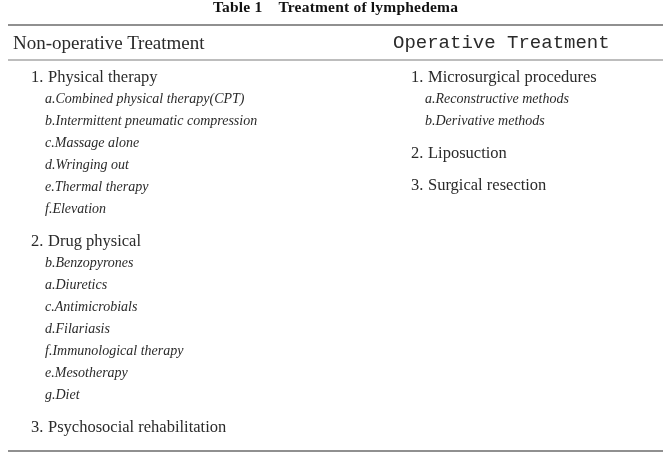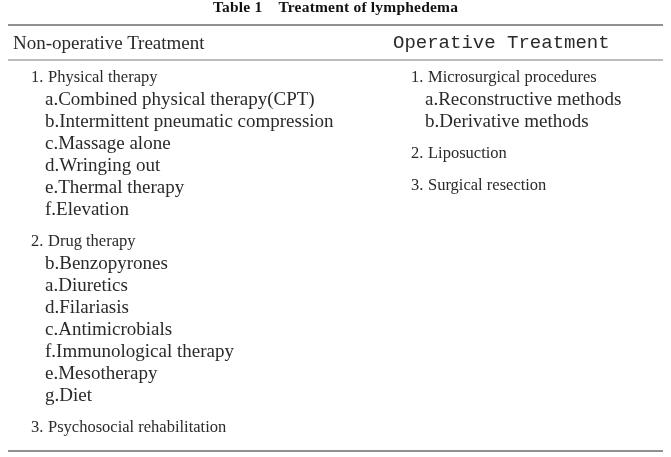--- a/index.html
+++ b/index.html
@@ -95,25 +95,26 @@
     font-size: 16.5px;
     line-height: 22px;
     color: #2a2a2a;
     white-space: pre;
   }
   .item .marker {
     display: inline-block;
     width: 17px;
   }
   .subitem {
-    font-size: 19px;
+    font-size: 14px;
     line-height: 22px;
     color: #2a2a2a;
     white-space: pre;
     padding-left: 14px;
+    font-style: italic;
   }
 </style>
 </head>
 <body>
 
 <div class="table-wrap">
 
   <div class="table-title">Table 1    Treatment of lymphedema</div>
 
   <div class="rule rule-top"></div>
@@ -130,25 +131,25 @@
         <div class="group">
           <div class="item"><span class="marker">1.</span><span>Physical therapy</span></div>
           <div class="subitem">a.Combined physical therapy(CPT)</div>
           <div class="subitem">b.Intermittent pneumatic compression</div>
           <div class="subitem">c.Massage alone</div>
           <div class="subitem">d.Wringing out</div>
           <div class="subitem">e.Thermal therapy</div>
           <div class="subitem">f.Elevation</div>
         </div>
         <div class="group">
-          <div class="item"><span class="marker">2.</span><span>Drug therapy</span></div>
+          <div class="item"><span class="marker">2.</span><span>Drug physical</span></div>
           <div class="subitem">b.Benzopyrones</div>
           <div class="subitem">a.Diuretics</div>
+          <div class="subitem">c.Antimicrobials</div>
           <div class="subitem">d.Filariasis</div>
-          <div class="subitem">c.Antimicrobials</div>
           <div class="subitem">f.Immunological therapy</div>
           <div class="subitem">e.Mesotherapy</div>
           <div class="subitem">g.Diet</div>
         </div>
         <div class="group">
           <div class="item"><span class="marker">3.</span><span>Psychosocial rehabilitation</span></div>
         </div>
       </div>
     <div class="column right">
         <div class="group">

